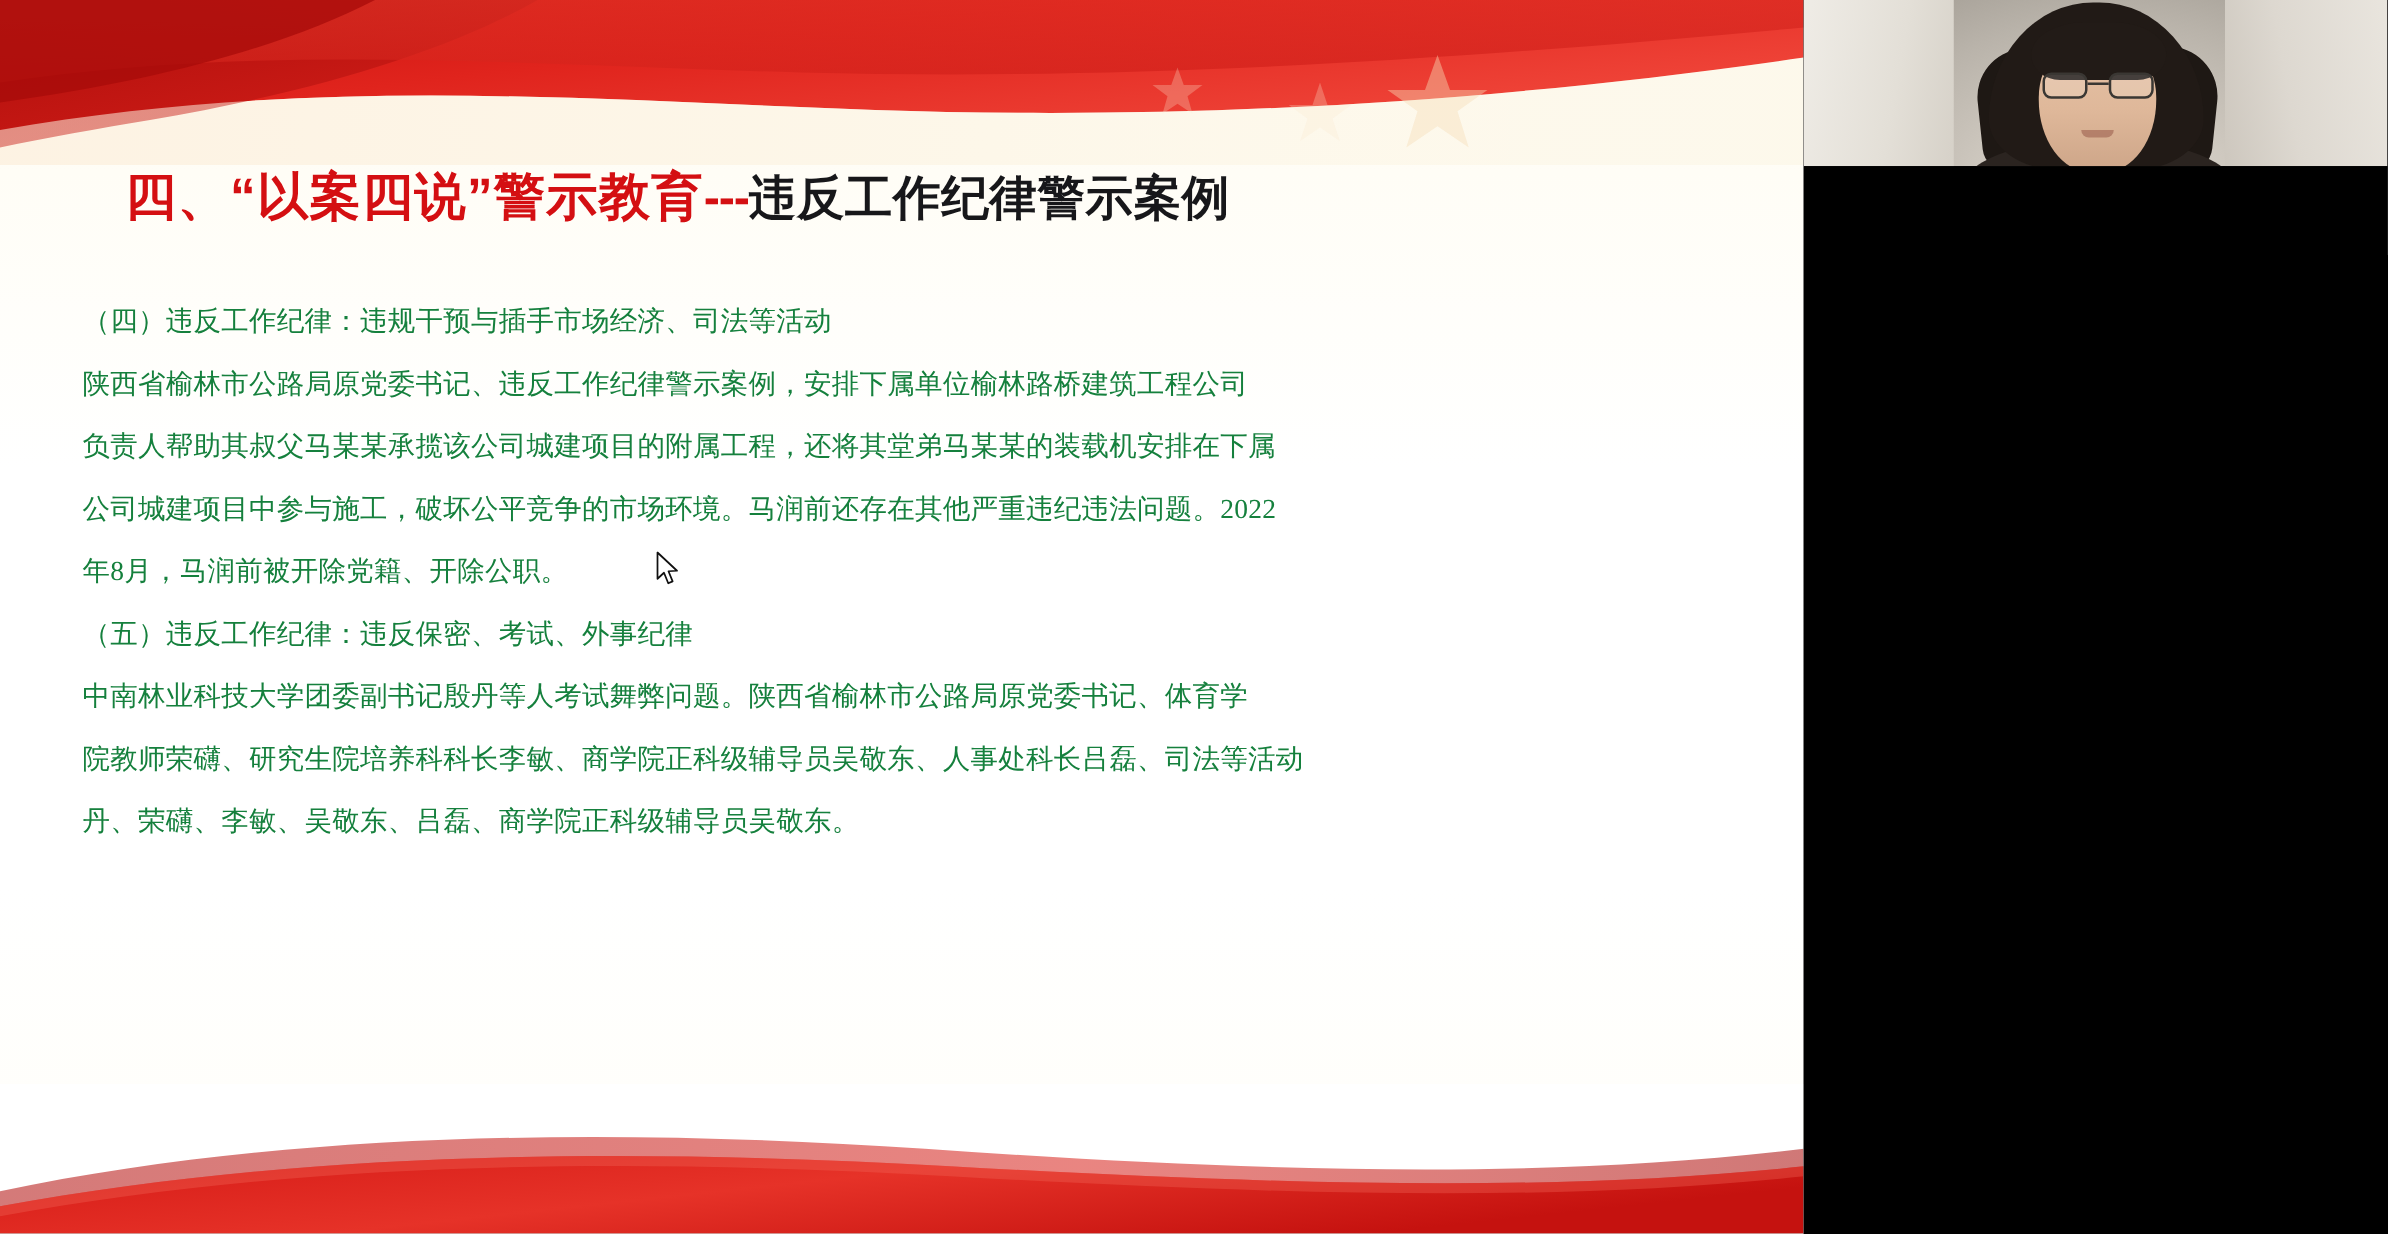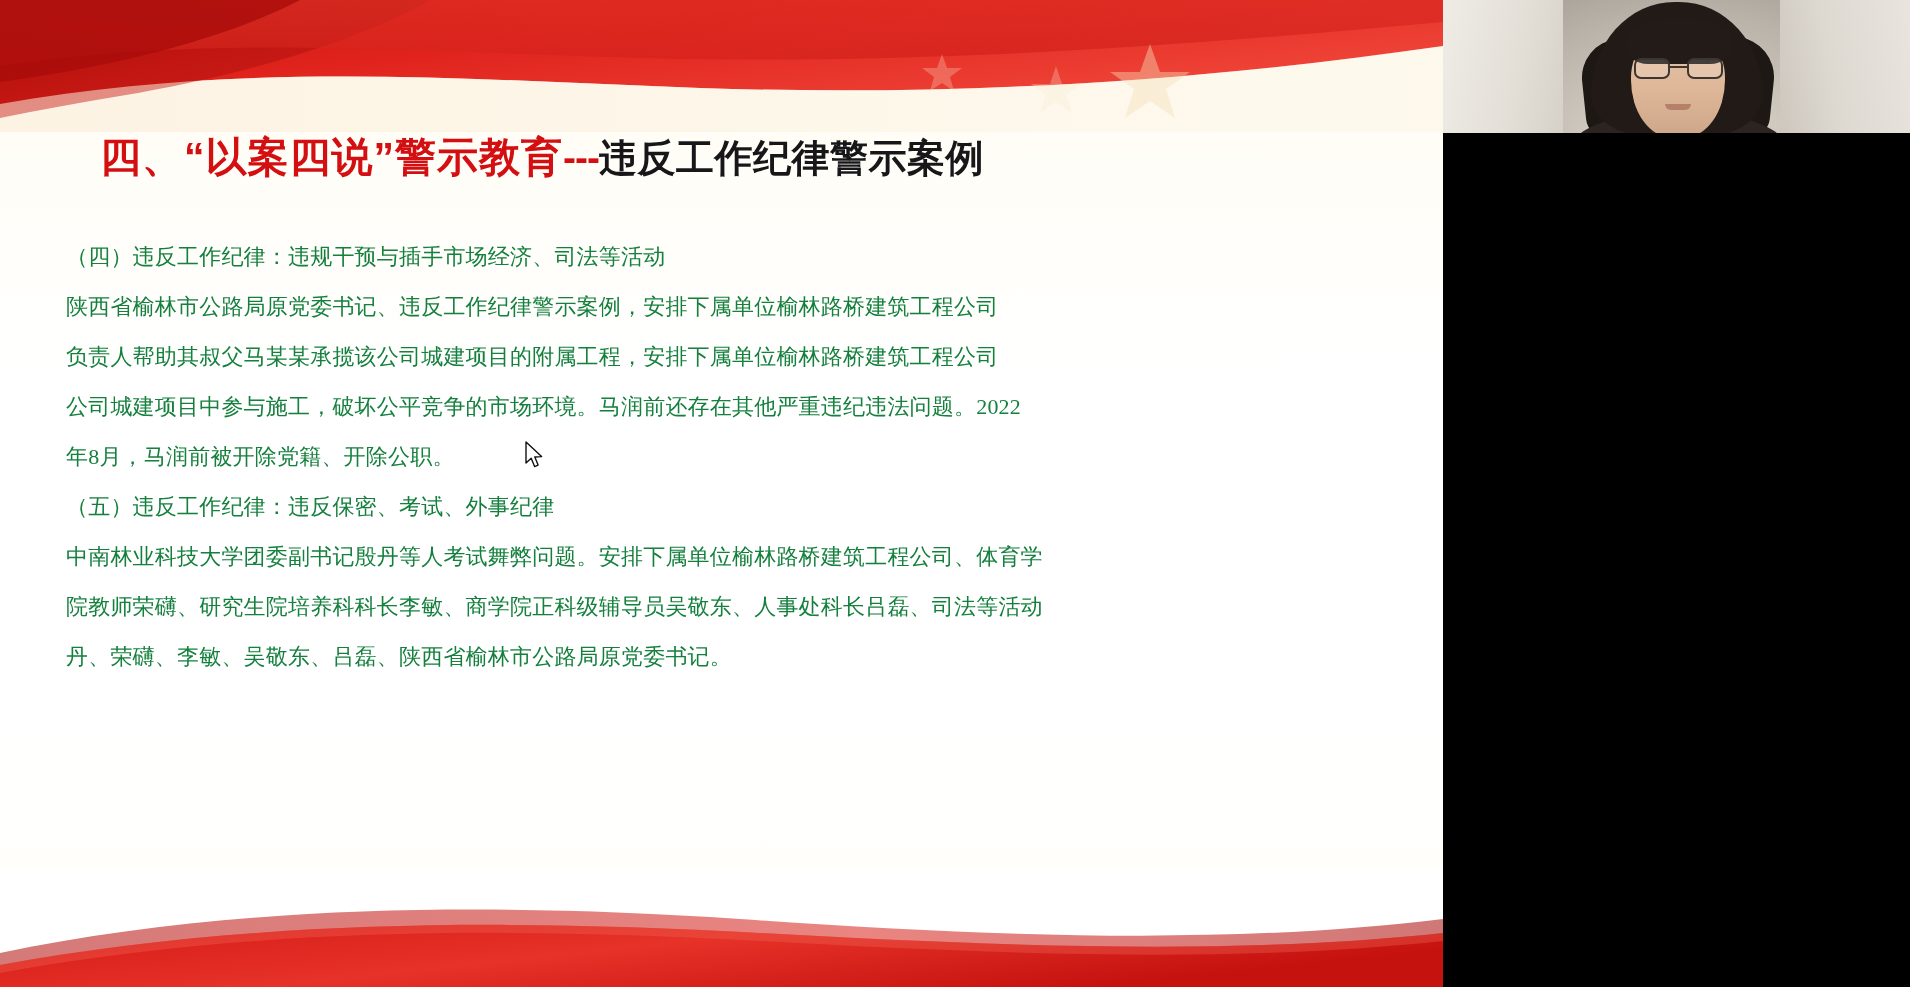--- a/index.html
+++ b/index.html
@@ -343,27 +343,27 @@
       </svg>
     </div>
 
     <div id="slide-title">
       <span class="t-red">四、“以案四说”警示教育</span><span class="t-dash">---</span><span class="t-black">违反工作纪律警示案例</span>
     </div>
 
     <div id="slide-body">
       <div class="body-line">（四）违反工作纪律：违规干预与插手市场经济、司法等活动</div>
       <div class="body-line">陕西省榆林市公路局原党委书记、违反工作纪律警示案例，安排下属单位榆林路桥建筑工程公司</div>
-      <div class="body-line">负责人帮助其叔父马某某承揽该公司城建项目的附属工程，安排下属单位榆林路桥建筑工程公司</div>
+      <div class="body-line">负责人帮助其叔父马某某承揽该公司城建项目的附属工程，还将其堂弟马某某的装载机安排在下属</div>
       <div class="body-line">公司城建项目中参与施工，破坏公平竞争的市场环境。马润前还存在其他严重违纪违法问题。2022</div>
       <div class="body-line">年8月，马润前被开除党籍、开除公职。</div>
       <div class="body-line">（五）违反工作纪律：违反保密、考试、外事纪律</div>
-      <div class="body-line">中南林业科技大学团委副书记殷丹等人考试舞弊问题。安排下属单位榆林路桥建筑工程公司、体育学</div>
+      <div class="body-line">中南林业科技大学团委副书记殷丹等人考试舞弊问题。陕西省榆林市公路局原党委书记、体育学</div>
       <div class="body-line">院教师荣礴、研究生院培养科科长李敏、商学院正科级辅导员吴敬东、人事处科长吕磊、司法等活动</div>
-      <div class="body-line">丹、荣礴、李敏、吴敬东、吕磊、陕西省榆林市公路局原党委书记。</div>
+      <div class="body-line">丹、荣礴、李敏、吴敬东、吕磊、商学院正科级辅导员吴敬东。</div>
     </div>
 
     <div class="ribbon-bottom">
       <svg width="1443" height="120" viewBox="0 0 1443 120" preserveAspectRatio="none" aria-hidden="true">
         <defs>
           <linearGradient id="gBot1" x1="0" y1="0" x2="1" y2="0.4">
             <stop offset="0%" stop-color="#d51a16"></stop>
             <stop offset="50%" stop-color="#e63228"></stop>
             <stop offset="100%" stop-color="#c5120f"></stop>
           </linearGradient>

